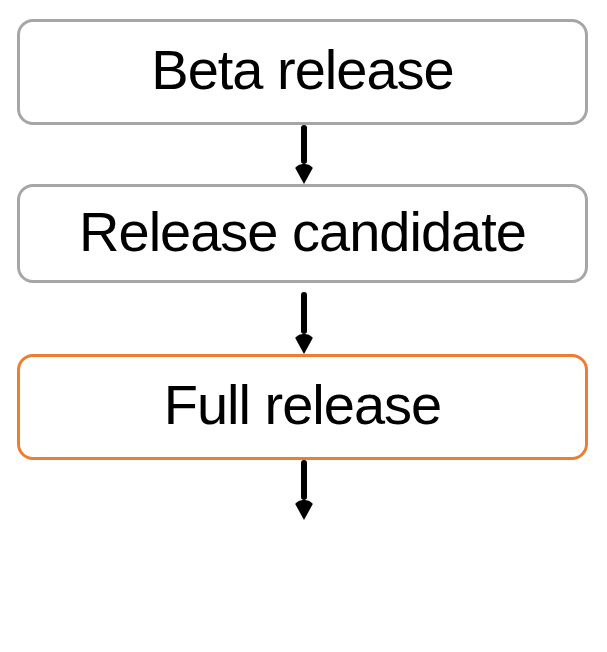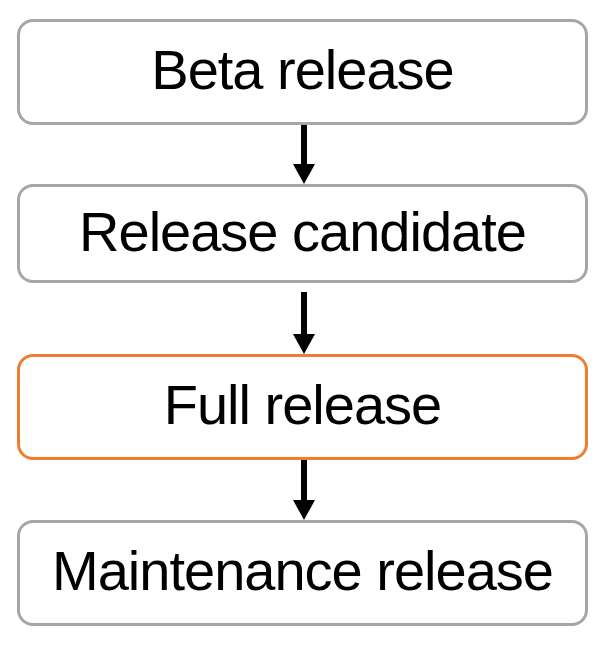--- a/index.html
+++ b/index.html
@@ -2,21 +2,21 @@
 <html style="--default-border: #A6A6A6; --highlight-border: #ED7D31; --arrow: #000000; --text: #000000; --background: #FFFFFF;"><head>
 <meta charset="utf-8">
 <style>
   :root {
     --default-border: #A6A6A6;
     --highlight-border: #ED7D31;
     --arrow: #000000;
     --text: #000000;
     --background: #FFFFFF;
   }
-  * { box-sizing: border-box; }
+  * { box-sizing: border-box; border-radius: 20px; }
   html, body {
     margin: 0;
     padding: 0;
     background: var(--background);
   }
   .canvas {
     position: relative;
     width: 607px;
     height: 652px;
     background: var(--background);
@@ -100,17 +100,14 @@
 
   <div class="node node-3 highlighted">
     <span class="label">Full release</span>
   </div>
 
   <div class="arrow arrow-3">
     <div class="stem"></div>
     <div class="head"></div>
   </div>
 
-  <div class="node node-4">
-    <span class="label">Maintenance release</span>
-  </div>
 
 </div>
 
 </body></html>

